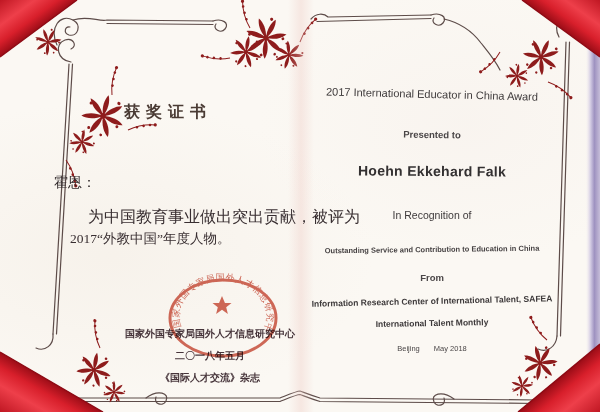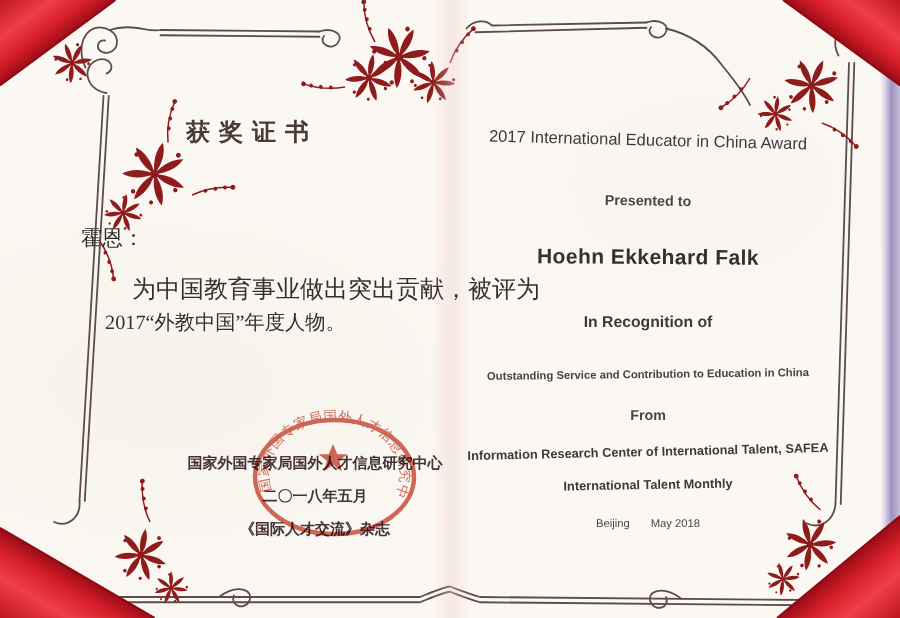--- a/index.html
+++ b/index.html
@@ -15,32 +15,32 @@
   svg.deco{pointer-events:none;}
   svg.seal{pointer-events:none;mix-blend-mode:multiply;}
   .fold{
     position:absolute;top:0;left:288px;width:26px;height:412px;
     background:linear-gradient(to right, rgba(236,200,194,0), rgba(238,203,196,.38) 50%, rgba(236,200,194,0));
     pointer-events:none;
   }
   .t{position:absolute;white-space:nowrap;}
   .ctr{text-align:center;}
   
-  .cn{font-family:"Liberation Serif","DejaVu Serif",serif;color:#3a2f31;}
+  .cn{font-family:"Liberation Serif","DejaVu Serif",serif;color:#3a2f31;margin-top:24px;}
   .cn-title{left:32px;top:78px;width:266px;font-size:16px;font-weight:600;letter-spacing:6px;text-indent:6px;color:#4a3b34;}
   .cn-salutation{left:54px;top:150px;font-size:14px;font-weight:400;color:#2f282a;}
   .cn-body1{left:88px;top:183px;font-size:16px;color:#382e31;}
   .cn-body2{left:70px;top:206px;font-size:13.5px;color:#382e31;}
   .cn-issuer{left:80px;top:299px;width:260px;font-size:10px;font-weight:700;color:#46343a;line-height:22px;}
   
   .en{color:#3e3a3b;}
   .en-award{left:307px;top:88px;width:250px;font-size:11px;font-weight:500;transform:rotate(1.4deg);}
   .en-presented{left:307px;top:129px;width:250px;font-size:9.5px;font-weight:600;transform:rotate(0.8deg);color:#4a4647;}
   .en-name{left:307px;top:163px;width:250px;font-size:14px;font-weight:600;letter-spacing:.3px;color:#333031;transform:rotate(0.4deg);}
-  .en-recognition{left:307px;top:209px;width:250px;font-size:10.5px;font-weight:700;}
+  .en-recognition{left:307px;top:209px;width:250px;font-size:10.5px;font-weight:400;}
   .en-outstanding{left:307px;top:245px;width:250px;font-size:7.5px;font-weight:600;transform:rotate(-0.7deg);color:#474344;}
   .en-from{left:307px;top:272px;width:250px;font-size:9.5px;font-weight:700;color:#4a4647;}
   .en-issuer1{left:300px;top:296px;width:264px;font-size:8.5px;font-weight:600;transform:rotate(-1.3deg);}
   .en-issuer2{left:307px;top:318px;width:250px;font-size:8.5px;font-weight:600;transform:rotate(-1deg);}
   .en-citydate{left:307px;top:344px;width:250px;font-size:7.5px;font-weight:400;color:#4a4647;}
   .en-citydate .gap{display:inline-block;width:14px;}
 </style>
 </head>
 <body>
 

